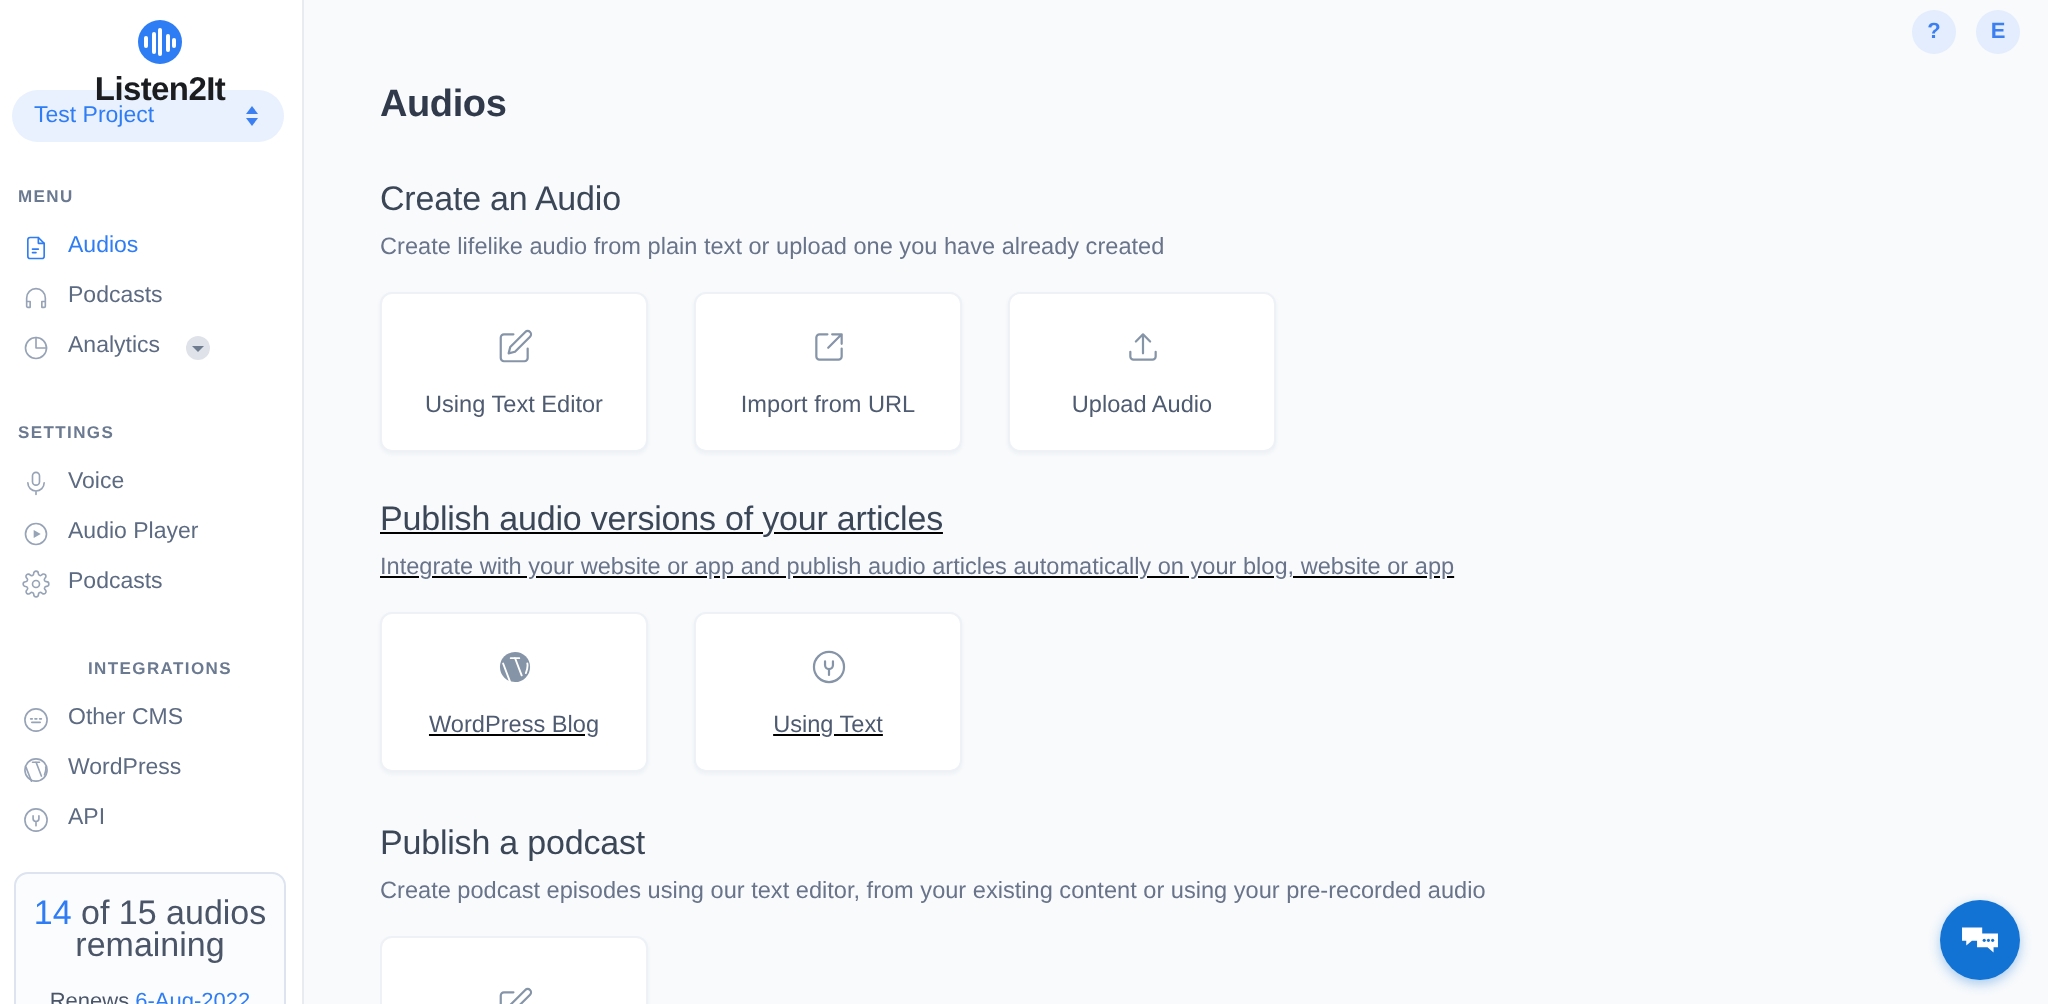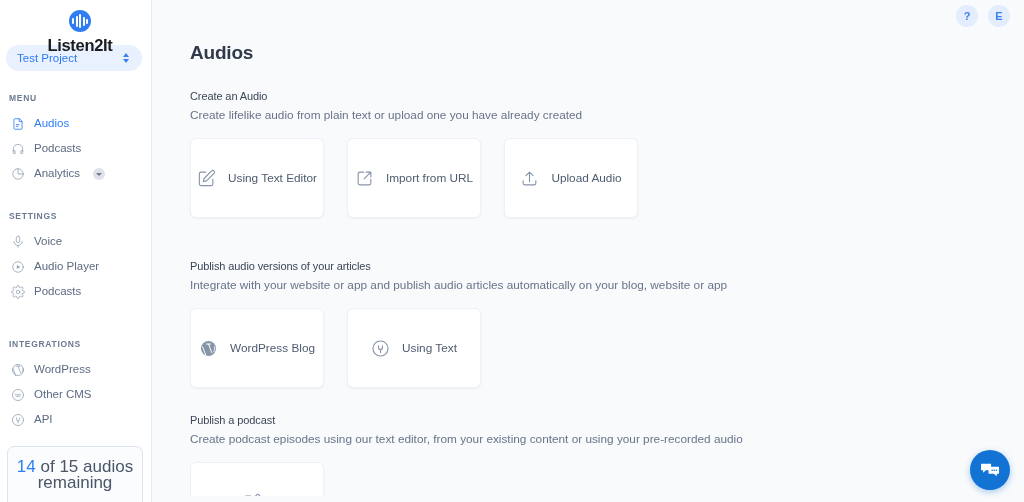--- a/index.html
+++ b/index.html
@@ -71,21 +71,21 @@
   }
   .sel-chev:before { top: 1px; border-bottom: 4px solid #3b7ff0; }
   .sel-chev:after  { bottom: 1px; border-top: 4px solid #3b7ff0; }
 
   .sec-label {
     font-size: 8.5px; font-weight: bold; letter-spacing: 0.7px;
     color: #6b7a90; padding: 0 0 0 9px; text-transform: uppercase;
   }
   .sec-menu    { margin-top: 22px; }
   .sec-settings{ margin-top: 25px; }
-  .sec-integr  { margin-top: 35px; }
+  .sec-integr  { margin-top: 25px; text-align: center; }
 
   .nav-item {
     display: flex; align-items: center; gap: 9px;
     height: 25px; padding-left: 11px;
     cursor: pointer;
     color: #5d6b82; font-size: 11.5px;
   }
   .nav-item.active { color: #2f7df4; }
   .nav-item.active .ico svg { stroke: #2f7df4; }
   .nav-list { margin-top: 8px; }
@@ -139,38 +139,38 @@
     font-size: 11px; font-weight: bold; cursor: pointer;
   }
 
   .content { padding: 0 0 0 38px; }
   .page-title {
     font-size: 19px; font-weight: bold; color: #303a4b;
     letter-spacing: -0.2px; margin-top: 10px;
   }
 
   .section { margin-top: 26px; }
-  .section.s2 { margin-top: 42px; }
+  .section.s2 { margin-top: 24px; text-decoration: underline; }
   .section.s3 { }
   .sec-title {
-    font-size: 11px; color: #3b4657; font-weight: normal;
+    font-size: 17px; color: #3b4657; font-weight: normal;
     letter-spacing: -0.1px;
   }
   .sec-sub {
     font-size: 11.8px; color: #69748a; margin-top: 6px;
   }
 
   .card-row { display: flex; gap: 23px; margin-top: 16px; }
   .card {
     width: 134px; height: 80px;
     background: #ffffff;
     border: 1px solid #eef1f5;
     border-radius: 6px;
     box-shadow: 0 1px 2px rgba(40,60,90,0.05);
-    display: flex; flex-direction: row; align-items: center; justify-content: center;
+    display: flex; flex-direction: column; align-items: center; justify-content: center;
     gap: 12px; cursor: pointer;
   }
   .card .cico { width: 19px; height: 19px; display: block; }
   .card .cico svg { width: 19px; height: 19px; display: block;
                     stroke: #8694a8; fill: none; stroke-width: 1.4;
                     stroke-linecap: round; stroke-linejoin: round; }
   .card .clabel { font-size: 11.8px; color: #4e5b70; }
   .partial-wrap { overflow: hidden; height: 34px; margin-top: 16px; }
 
   
@@ -274,33 +274,33 @@
         </div>
       </div>
 
       <div class="sec-integr">
         <div class="sec-label">INTEGRATIONS</div>
         <div class="nav-list">
           <div class="nav-item">
             <span class="ico">
               <svg viewBox="0 0 24 24">
                   <circle cx="12" cy="12" r="9.5"></circle>
+                  <path d="M7.5 11h1.2M11.2 11h1.4M15.2 11h1.3M8.5 14h7" stroke-width="1.6"></path>
+                </svg>
+            </span>
+            <span class="nav-label">Other CMS</span>
+          </div>
+          <div class="nav-item">
+            <span class="ico">
+              <svg viewBox="0 0 24 24">
+                  <circle cx="12" cy="12" r="9.5"></circle>
                   <path d="M3.4 9.5l4.7 12.1M12 5.2l4.6 12M9 5.4h6M20.3 9.5c.6 2.3-.4 5-1 6.6"></path>
                 </svg>
             </span>
             <span class="nav-label">WordPress</span>
-          </div>
-          <div class="nav-item">
-            <span class="ico">
-              <svg viewBox="0 0 24 24">
-                  <circle cx="12" cy="12" r="9.5"></circle>
-                  <path d="M7.5 11h1.2M11.2 11h1.4M15.2 11h1.3M8.5 14h7" stroke-width="1.6"></path>
-                </svg>
-            </span>
-            <span class="nav-label">Other CMS</span>
           </div>
           <div class="nav-item">
             <span class="ico">
               <svg viewBox="0 0 24 24">
                   <circle cx="12" cy="12" r="9.5"></circle>
                   <path d="M9.5 8.5v2.3a2.5 2.5 0 0 0 5 0V8.5M12 13.3V17"></path>
                 </svg>
             </span>
             <span class="nav-label">API</span>
           </div>

